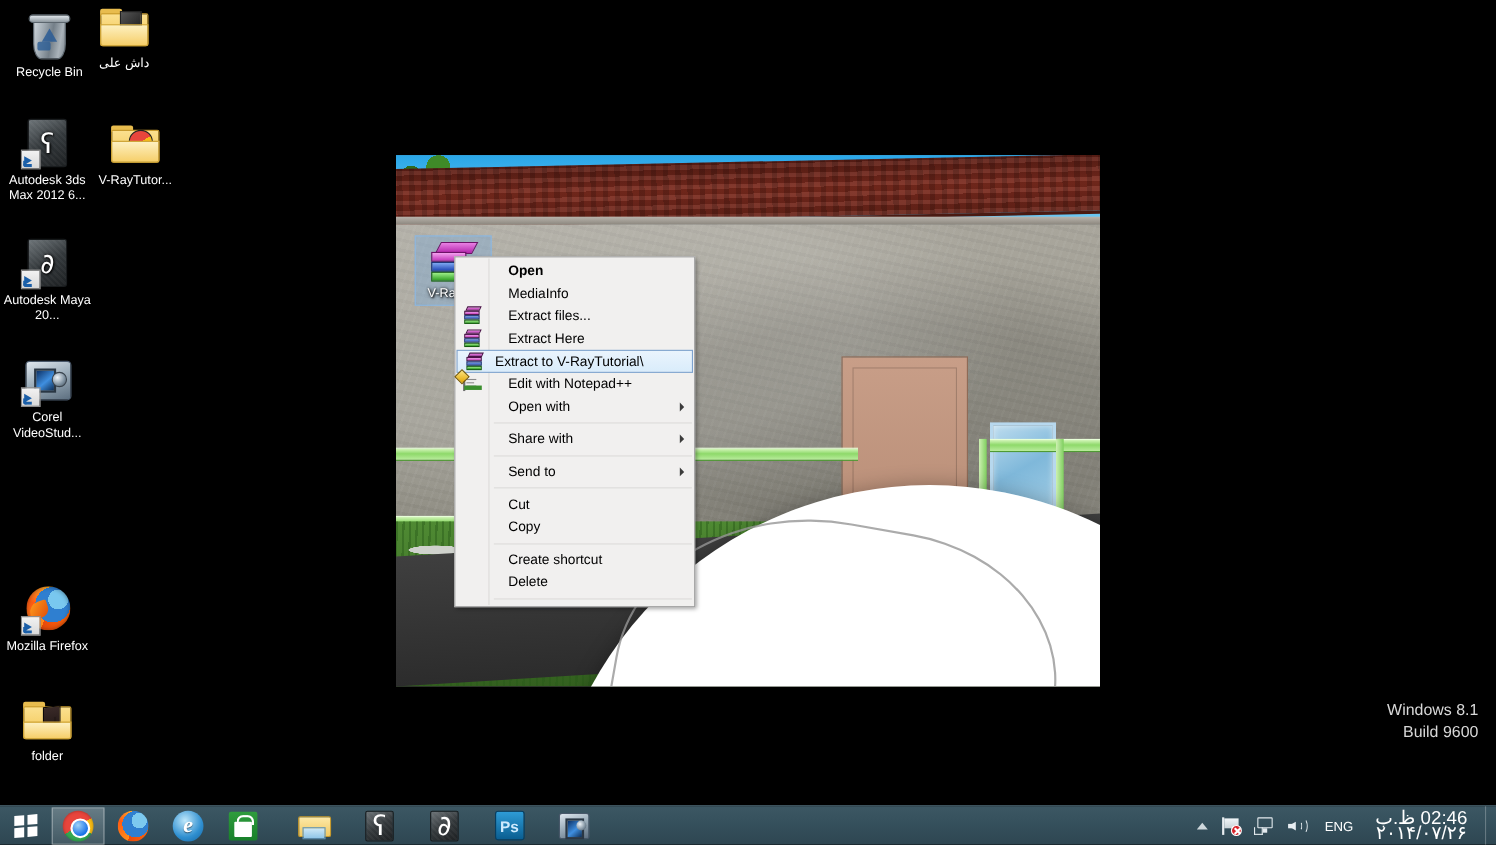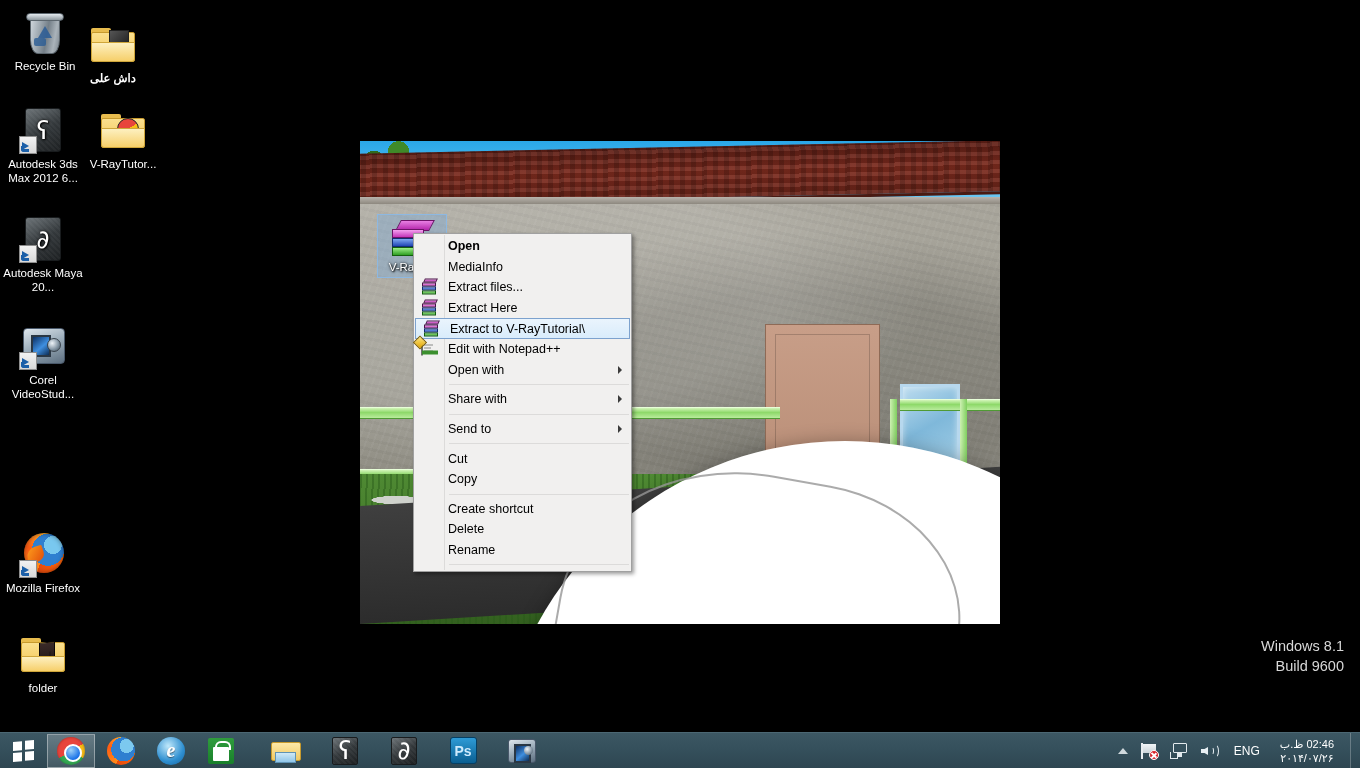--- a/index.html
+++ b/index.html
@@ -238,21 +238,21 @@
     background:#f1f0ef; border:1px solid #a0a0a0;
     box-shadow:2px 2px 4px rgba(0,0,0,.4);
     font-size:12.5px; color:#000; padding:2px 0;
     user-select:none;
   }
   #ctxmenu .gutterline{
     position:absolute; left:30px; top:1px; bottom:1px; width:1px; background:#dcdbda;
   }
   .mi{
     position:relative; height:20.6px; display:flex; align-items:center;
-    padding-left:34px; padding-right:8px; cursor:default; white-space:nowrap;
+    padding-left:48px; padding-right:8px; cursor:default; white-space:nowrap;
   }
   .mi.bold{ font-weight:bold; }
   .mi.sel{
     background:linear-gradient(#eaf4fd,#d9ecfb);
     border:1px solid #7da2ce; margin:0 1px; padding-left:34px; height:20.6px;
   }
   .mi .ic{ position:absolute; left:7px; top:50%; transform:translateY(-50%);
     width:17px; height:17px; }
   .mi .arrow{
     position:absolute; right:9px; top:50%; margin-top:-4px; width:0;height:0;
@@ -374,40 +374,40 @@
     border:1.6px solid #e3eaee;border-top:none;}
   .spk{ position:relative;width:20px;height:16px; }
   .spk .cone{ position:absolute;left:1px;top:4px;width:0;height:0;
     border-top:4px solid transparent;border-bottom:4px solid transparent;border-right:7px solid #e7eef2;}
   .spk .box{ position:absolute;left:1px;top:6px;width:4px;height:4px;background:#e7eef2;}
   .spk .w1,.spk .w2{ position:absolute;border:1.6px solid #e7eef2;border-radius:50%;
     border-left-color:transparent;border-top-color:transparent;border-bottom-color:transparent;}
   .spk .w1{ left:9px;top:4px;width:5px;height:8px;}
   .spk .w2{ left:11px;top:1px;width:8px;height:14px;}
   #lang{ font-size:12px; color:#fff; padding:0 8px; }
-  #clock{ text-align:center; color:#fff; font-size:11px; line-height:14px;
+  #clock{ text-align:center; color:#fff; font-size:17px; line-height:14px;
     padding:0 10px 0 6px; direction:rtl; }
   #showdesktop{ width:8px; height:36px; border-left:1px solid rgba(255,255,255,.25); }
 </style>
 </head>
 <body>
 
 <div id="desktop">
 
   <div class="dicon" style="left:2px;top:8px;">
     <div class="glyph rbin">
       <div class="body"></div>
         <div class="lid"></div>
         <div class="tri"></div>
         <div class="tri2"></div>
     </div>
     <span class="lbl">Recycle Bin</span>
   </div>
 
-  <div class="dicon" style="left:70px;top:20px;font-weight:bold;">
+  <div class="dicon" style="left:70px;top:0;">
     <div class="glyph folder">
       <div class="tab"></div>
         <div class="back"></div>
         <div class="pic"></div>
         <div class="front"></div>
     </div>
     <span class="lbl">داش على</span>
   </div>
 
   <div class="dicon" style="left:0px;top:106px;">
@@ -580,23 +580,20 @@
     </div>
 
     <div class="sep"></div>
 
     <div class="mi">
       <span>Create shortcut</span>
     </div>
     <div class="mi">
       <span>Delete</span>
     </div>
-    <div class="mi">
-      <span>Rename</span>
-    </div>
 
     <div class="sep"></div>
 
   </div>
 
   <div id="watermark">
     <div>Windows 8.1</div>
     <div>Build 9600</div>
   </div>
 </div>

